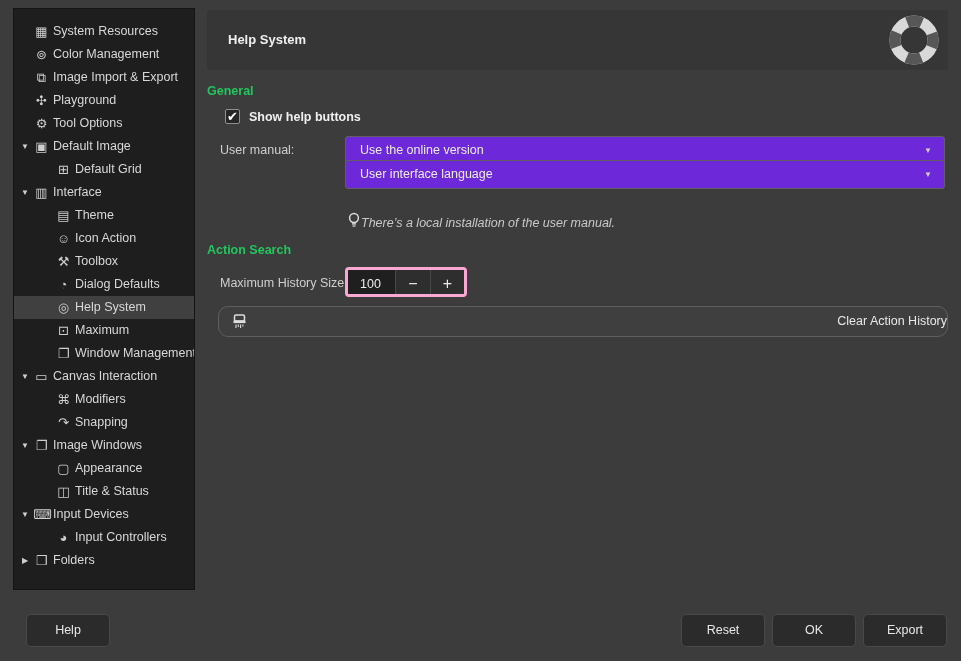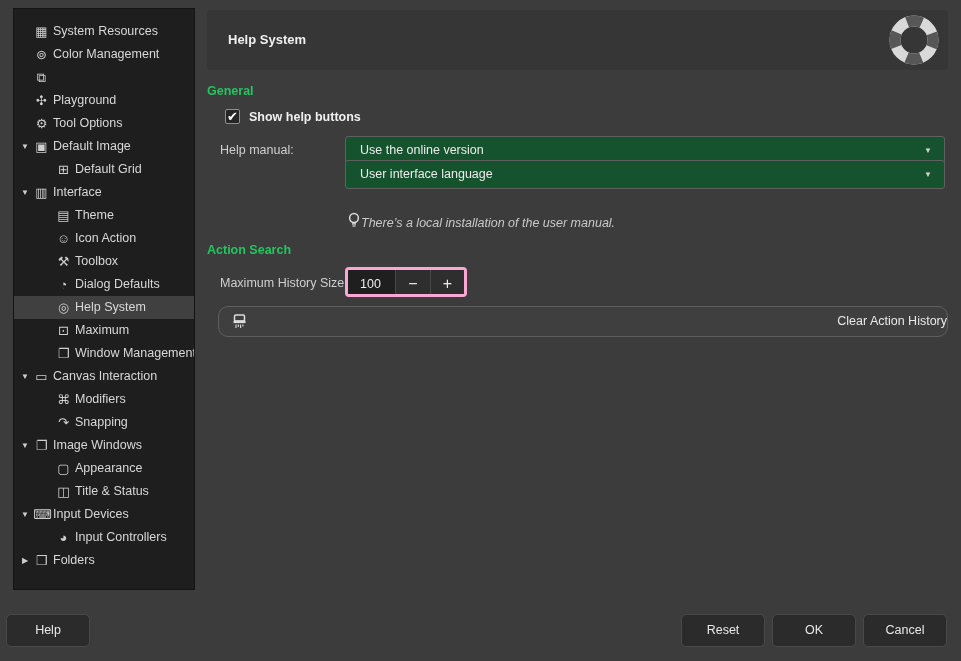--- a/index.html
+++ b/index.html
@@ -48,21 +48,21 @@
   .checkbox-row { position: absolute; left: 225px; top: 109px; display: flex; align-items: center; }
   .checkbox {
     width: 15px; height: 15px; background: #262626; border: 1px solid #909090;
     border-radius: 2px; color: #ffffff; font-size: 13px; line-height: 13px;
     text-align: center; overflow: visible;
   }
   .checkbox-label { margin-left: 9px; font-size: 12.5px; font-weight: bold; color: #f0f0f0; }
   .field-label { position: absolute; font-size: 12.5px; color: #cfcfcf; }
   .dropdown {
     position: absolute; left: 345px; width: 600px; height: 29px;
-    background: #14532d; border: 1px solid #606060; border-radius: 3px;
+    background: #6d28d9; border: 1px solid #606060; border-radius: 3px;
     font-size: 12.5px; color: #ececec; line-height: 27px; padding-left: 14px;
     cursor: default;
   }
   .dd-arrow {
     position: absolute; right: 12px; top: 0; font-size: 8px; color: #d0d0d0;
     line-height: 27px;
   }
   .tip-row { position: absolute; left: 347px; top: 212px; display: flex; align-items: center; }
   .tip-text { font-size: 12.5px; font-style: italic; color: #c9c9c9; }
   
@@ -104,20 +104,21 @@
       <span class="side-label">System Resources</span>
     </div>
     <div class="side-row" style="padding-left: 0px;">
       <span class="expander"></span>
       <span class="side-icon">⊚</span>
       <span class="side-label">Color Management</span>
     </div>
     <div class="side-row" style="padding-left: 0px;">
       <span class="expander"></span>
       <span class="side-icon">⧉</span>
+      <span class="side-label">Image Import &amp; Export</span>
     </div>
     <div class="side-row" style="padding-left: 0px;">
       <span class="expander"></span>
       <span class="side-icon">✣</span>
       <span class="side-label">Playground</span>
     </div>
     <div class="side-row" style="padding-left: 0px;">
       <span class="expander"></span>
       <span class="side-icon">⚙</span>
       <span class="side-label">Tool Options</span>
@@ -231,21 +232,21 @@
 
 <div class="section-heading" style="top:84px">General</div>
 
 <div class="checkbox-row">
   <div class="checkbox">
     <span>✔</span>
   </div>
   <span class="checkbox-label">Show help buttons</span>
 </div>
 
-<div class="field-label" style="left:220px; top:143px">Help manual:</div>
+<div class="field-label" style="left:220px; top:143px">User manual:</div>
 
 <div class="dropdown" style="top:136px">
   <span>Use the online version</span>
   <span class="dd-arrow">▼</span>
 </div>
 
 <div class="dropdown" style="top:160px">
   <span>User interface language</span>
   <span class="dd-arrow">▼</span>
 </div>
@@ -278,16 +279,16 @@
       <rect x="2.5" y="7.5" width="12" height="2.6" fill="#dddddd"></rect>
       <line x1="5" y1="11.5" x2="5" y2="15" stroke="#dddddd" stroke-width="1.1"></line>
       <line x1="7.3" y1="11.5" x2="7.3" y2="14" stroke="#dddddd" stroke-width="1.1"></line>
       <line x1="9.6" y1="11.5" x2="9.6" y2="15" stroke="#dddddd" stroke-width="1.1"></line>
       <line x1="11.9" y1="11.5" x2="11.9" y2="13.6" stroke="#dddddd" stroke-width="1.1"></line>
     </svg>
   </span>
   <span>Clear Action History</span>
 </div>
 
-<div class="dlg-btn" style="left:6px">Help</div>
+<div class="dlg-btn" style="left:26px">Help</div>
 <div class="dlg-btn" style="left:681px">Reset</div>
 <div class="dlg-btn" style="left:772px">OK</div>
-<div class="dlg-btn" style="left:863px">Cancel</div>
+<div class="dlg-btn" style="left:863px">Export</div>
 
 </body></html>

